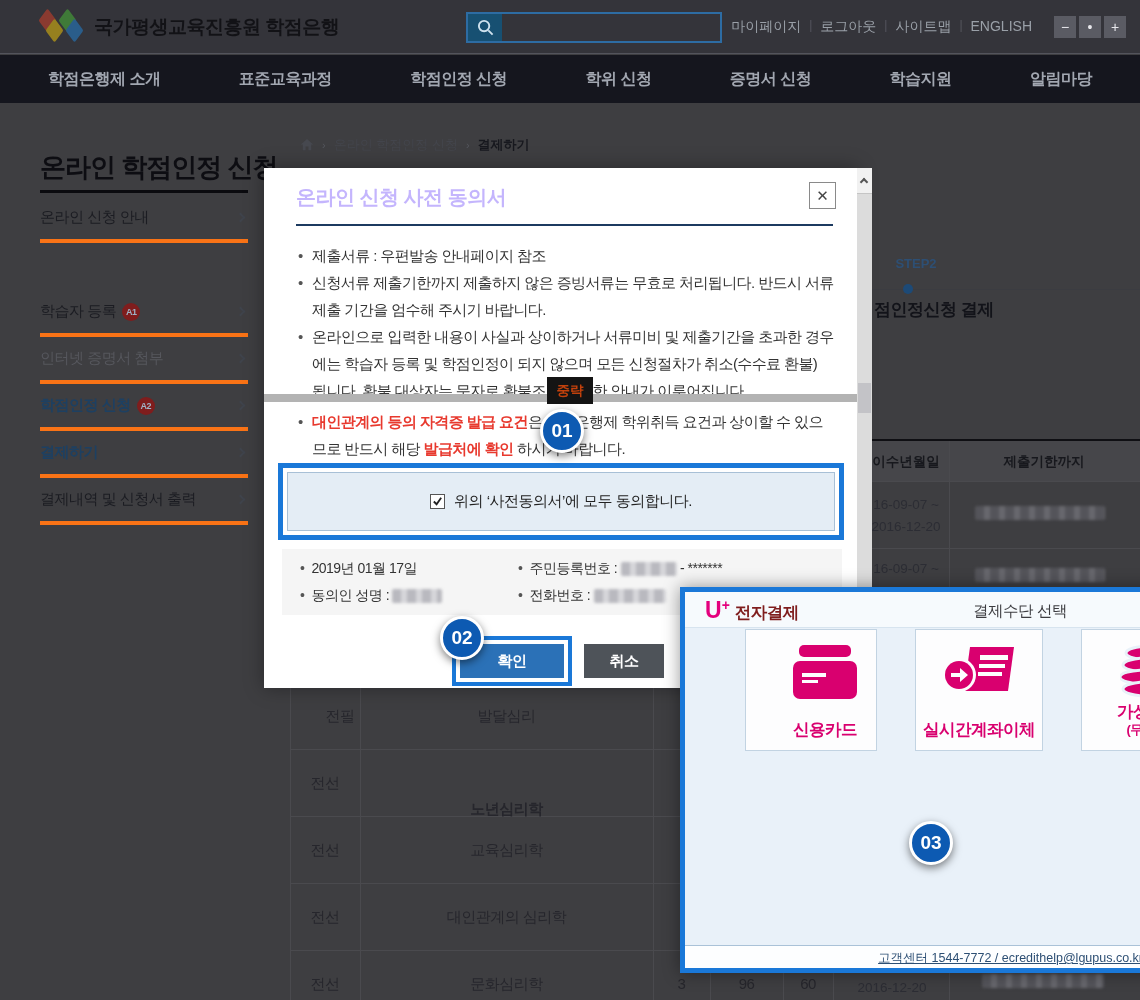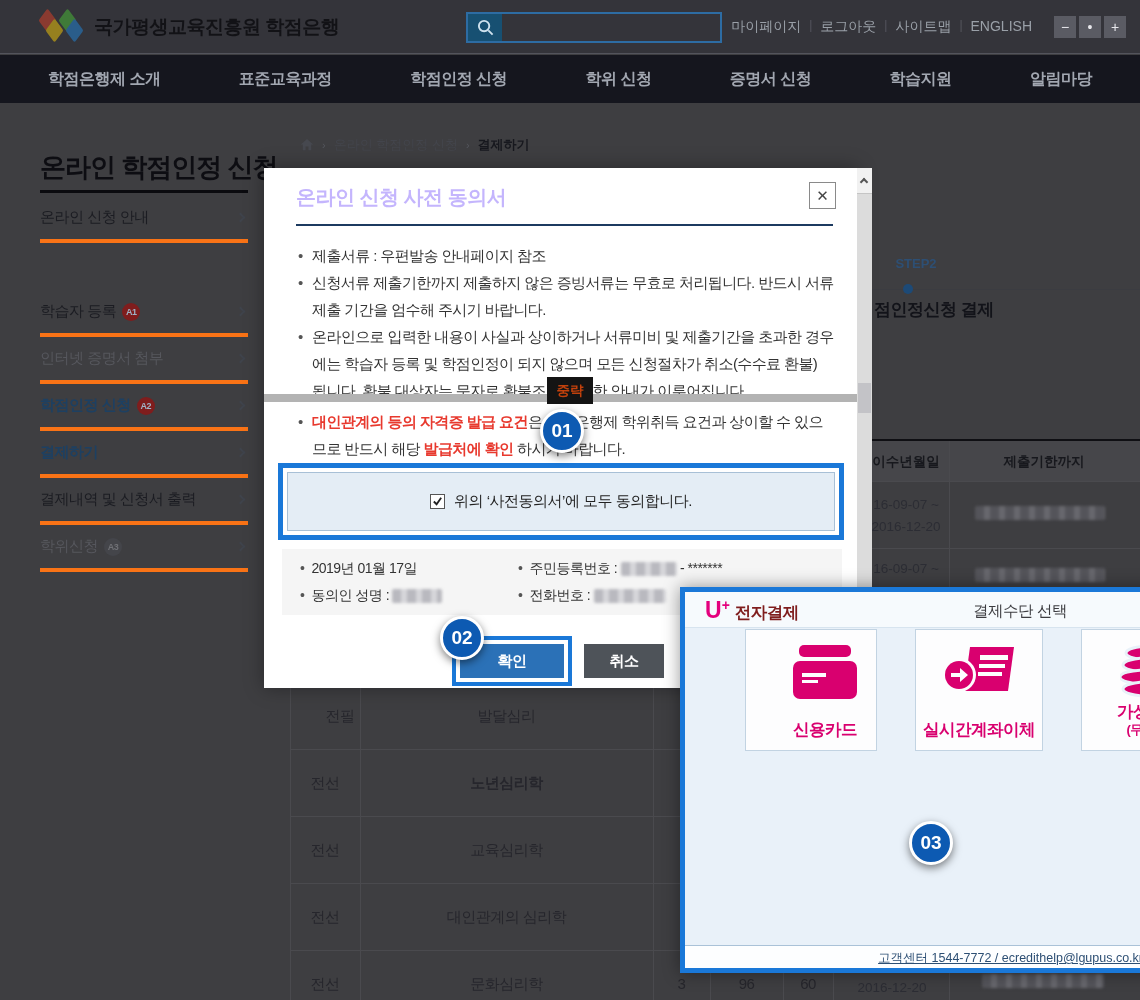--- a/index.html
+++ b/index.html
@@ -171,25 +171,20 @@
       <i class="chev" data-interactable="false"></i>
     </div>
   <div class="side-item act" style="top:431px" data-interactable="true">
       <span data-interactable="false">결제하기</span>
       <i class="chev" data-interactable="false"></i>
     </div>
   <div class="side-item" style="top:478px" data-interactable="true">
       <span data-interactable="false">결제내역 및 신청서 출력</span>
       <i class="chev" data-interactable="false"></i>
     </div>
-  <div class="side-item dis" style="top:525px" data-interactable="true">
-      <span data-interactable="false">학위신청</span>
-      <span class="abadge gray" data-interactable="false">A3</span>
-      <i class="chev" data-interactable="false"></i>
-    </div>
 
   <div class="crumb" data-interactable="false">
     <svg data-interactable="true" width="14" height="14" viewBox="0 0 16 16">
         <path d="M8 1 L15 7.5 H12.8 V14 H9.6 V9.8 H6.4 V14 H3.2 V7.5 H1 Z" fill="#46484f"></path>
       </svg>
     <span class="sep" data-interactable="false">›</span>
     <span data-interactable="true">온라인 학점인정 신청</span>
     <span class="sep" data-interactable="false">›</span>
     <span class="cur" data-interactable="false">결제하기</span>
   </div>
@@ -220,21 +215,21 @@
   <div class="vline" style="left:949px"></div>
 
   <div class="datecell" style="left:860px;top:494px;width:92px;" data-interactable="false"><span>16-09-07 ~</span><br><span>2016-12-20</span></div>
   <div class="chip dark" style="left:975px;top:506px;width:130px;" data-interactable="false"></div>
   <div class="datecell" style="left:860px;top:558px;width:92px;" data-interactable="false"><span>16-09-07 ~</span></div>
   <div class="chip dark" style="left:975px;top:568px;width:130px;" data-interactable="false"></div>
 
   <div class="cell" style="left:305px;top:682px;width:70px;line-height:67px;" data-interactable="false">전필</div>
   <div class="cell" style="left:360px;top:682px;width:293px;line-height:67px;" data-interactable="false">발달심리</div>
   <div class="cell" style="left:290px;top:749px;width:70px;line-height:67px;" data-interactable="false">전선</div>
-  <div class="cell" style="left:360px;top:749px;width:293px;line-height:67px;font-weight:bold;" data-interactable="false">노년심리학</div>
+  <div class="cell" style="left:360px;top:775px;width:293px;line-height:67px;font-weight:bold;" data-interactable="false">노년심리학</div>
   <div class="cell" style="left:290px;top:816px;width:70px;line-height:67px;" data-interactable="false">전선</div>
   <div class="cell" style="left:360px;top:816px;width:293px;line-height:67px;" data-interactable="false">교육심리학</div>
   <div class="cell" style="left:290px;top:883px;width:70px;line-height:67px;" data-interactable="false">전선</div>
   <div class="cell" style="left:360px;top:883px;width:293px;line-height:67px;" data-interactable="false">대인관계의 심리학</div>
   <div class="cell" style="left:290px;top:950px;width:70px;line-height:67px;" data-interactable="false">전선</div>
   <div class="cell" style="left:360px;top:950px;width:293px;line-height:67px;" data-interactable="false">문화심리학</div>
   <div class="cell" style="left:653px;top:950px;width:57px;line-height:67px;" data-interactable="false">3</div>
   <div class="cell" style="left:710px;top:950px;width:73px;line-height:67px;" data-interactable="false">96</div>
   <div class="cell" style="left:783px;top:950px;width:50px;line-height:67px;" data-interactable="false">60</div>
   <div class="datecell" style="left:840px;top:977px;width:104px;" data-interactable="false">2016-12-20</div>

